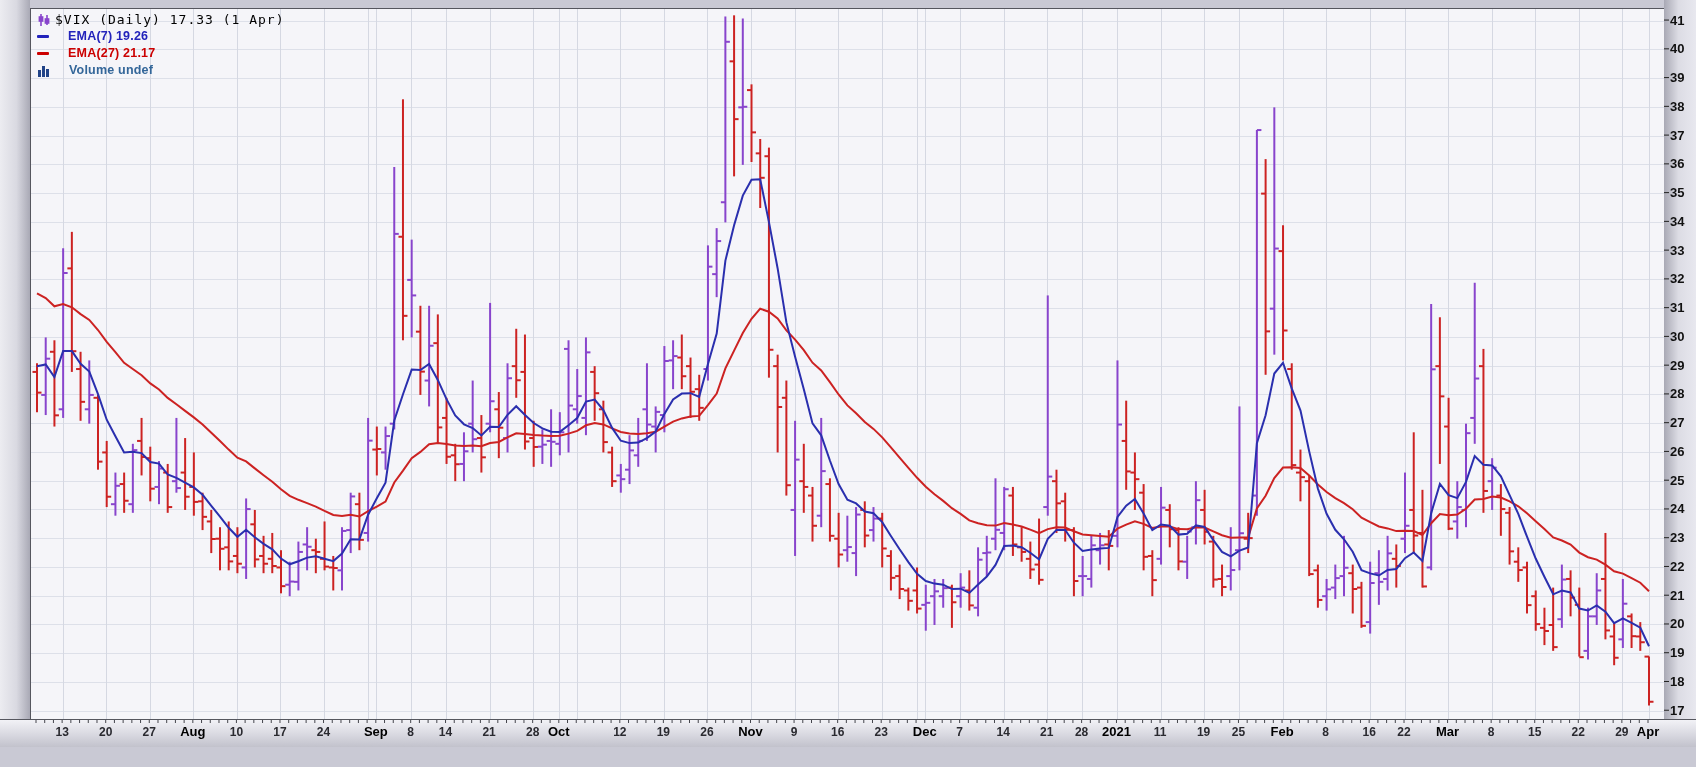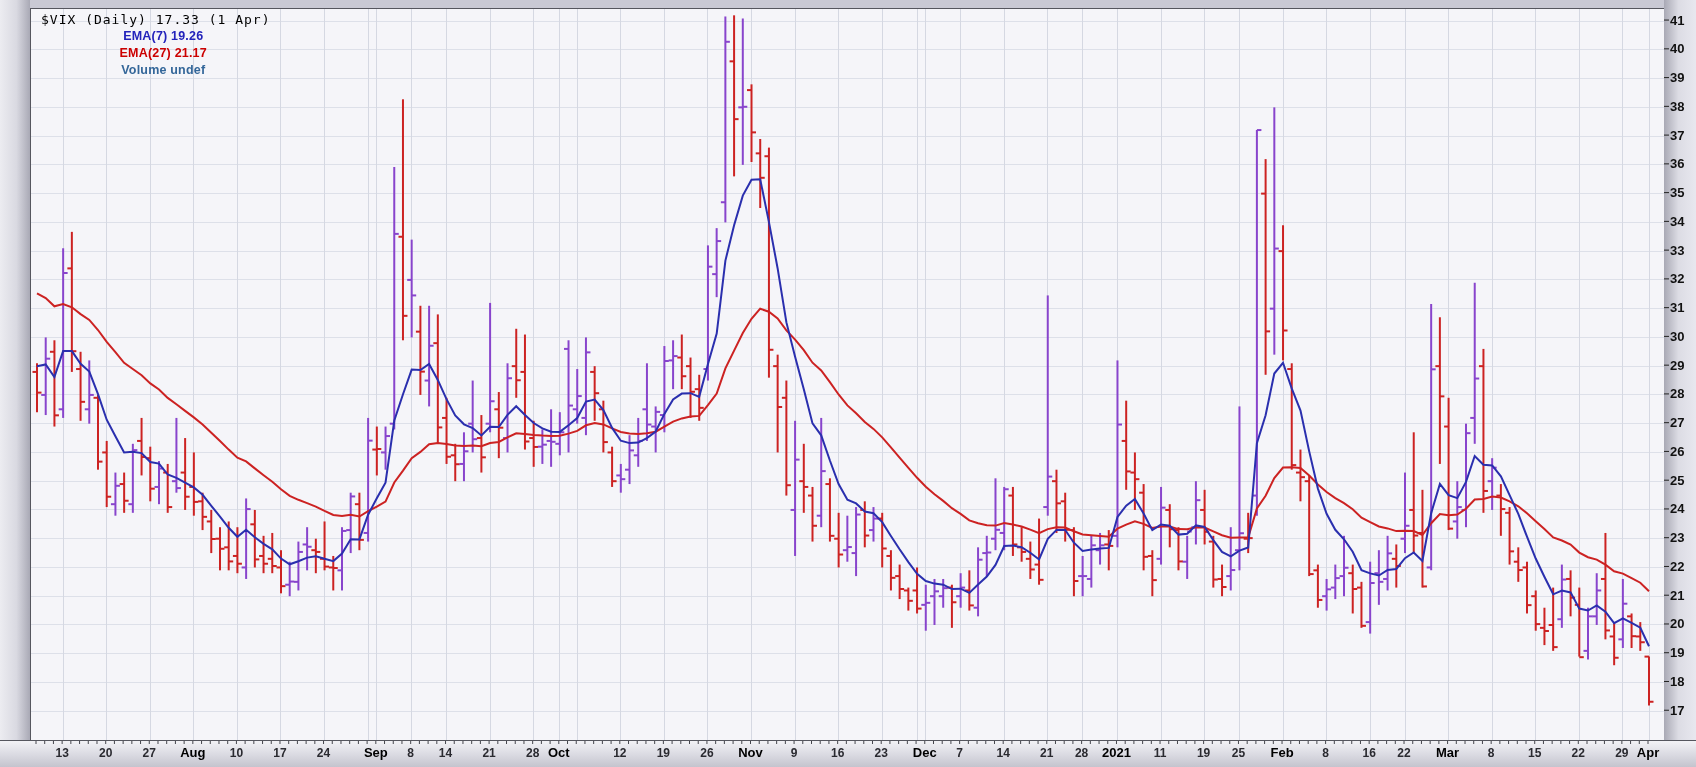--- a/index.html
+++ b/index.html
@@ -2,28 +2,28 @@
 <html><head>
 <meta charset="utf-8">
 <style>
   html,body{margin:0;padding:0;background:#c9c9d4;}
   #stage{position:relative;width:1696px;height:767px;background:#c9c9d4;overflow:hidden;
          font-family:"Liberation Sans",sans-serif;}
   #left-strip{position:absolute;left:0;top:0;width:30px;height:740px;
         background:linear-gradient(to right,#ececf1 0%,#d9d9e1 55%,#a9a9b5 100%);}
   #right-strip{position:absolute;left:1664px;top:0;width:32px;height:740px;
         background:linear-gradient(to right,#a9a9b5 0%,#dcdce4 45%,#e8e8ef 100%);}
-  #bottom-strip{position:absolute;left:0;top:740px;width:1696px;height:27px;
+  #bottom-strip{position:absolute;left:0;top:719px;width:1696px;height:27px;
         background:linear-gradient(to bottom,#f2f2f6 0%,#d8d8e0 55%,#c2c2cc 100%);
         border-top:1px solid #55565e;}
   #plot{position:absolute;left:30px;top:8px;width:1633px;height:731px;background:#f5f5f9;
         border:1px solid #55565e;box-sizing:content-box;}
   svg{display:block}
   #legend{position:absolute;left:6px;top:2px;line-height:17px;white-space:nowrap;}
-  .lg-row{display:flex;align-items:center;height:17px;flex-direction:column;}
+  .lg-row{display:flex;align-items:center;height:17px;}
   .lg-title{font-family:"DejaVu Sans Mono",monospace;font-size:13px;letter-spacing:1px;color:#000;margin-left:4px;}
   .lg-text{font-size:12.5px;font-weight:bold;letter-spacing:.2px;margin-left:19px;}
   .dash{display:inline-block;width:12px;height:3px;border-radius:1px;}
   .yt{font-size:13px;font-weight:bold;fill:#111;font-family:"Liberation Sans",sans-serif;}
   .xt{font-size:12px;font-weight:bold;fill:#2a2a30;font-family:"Liberation Sans",sans-serif;}
   .xt.month{font-size:13px;font-weight:bold;fill:#000;}
 </style>
 </head>
 <body>
 

